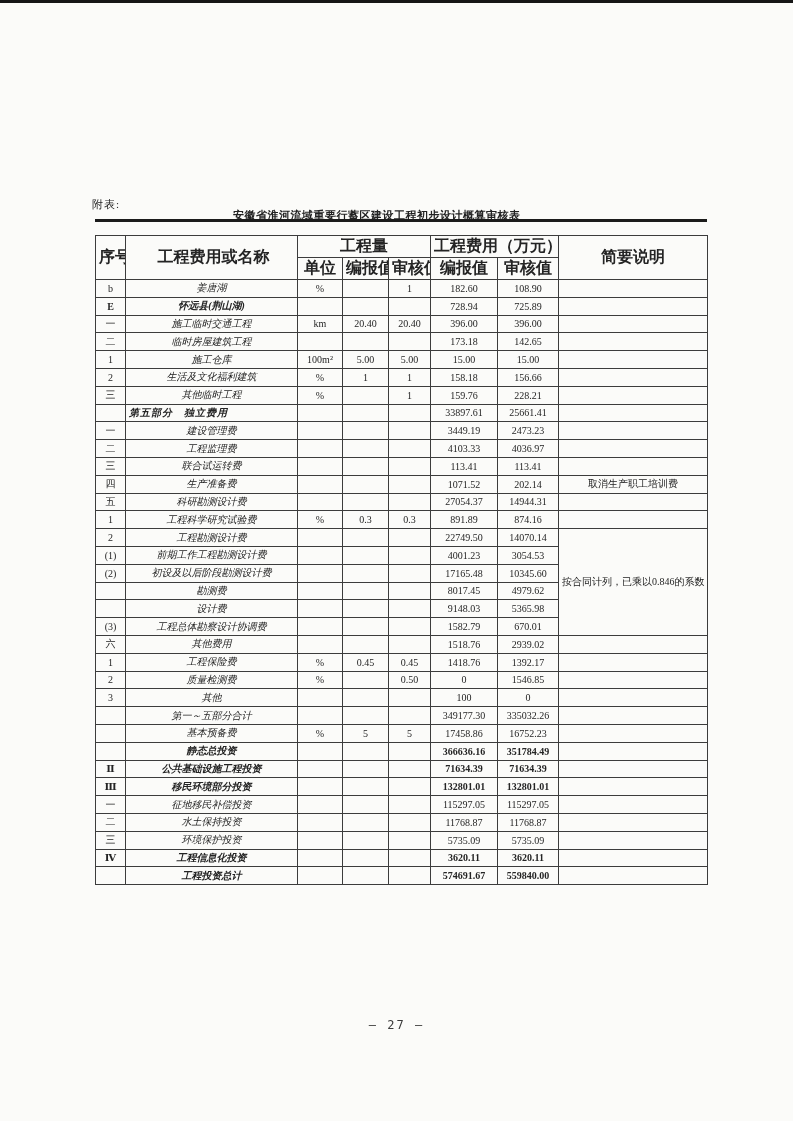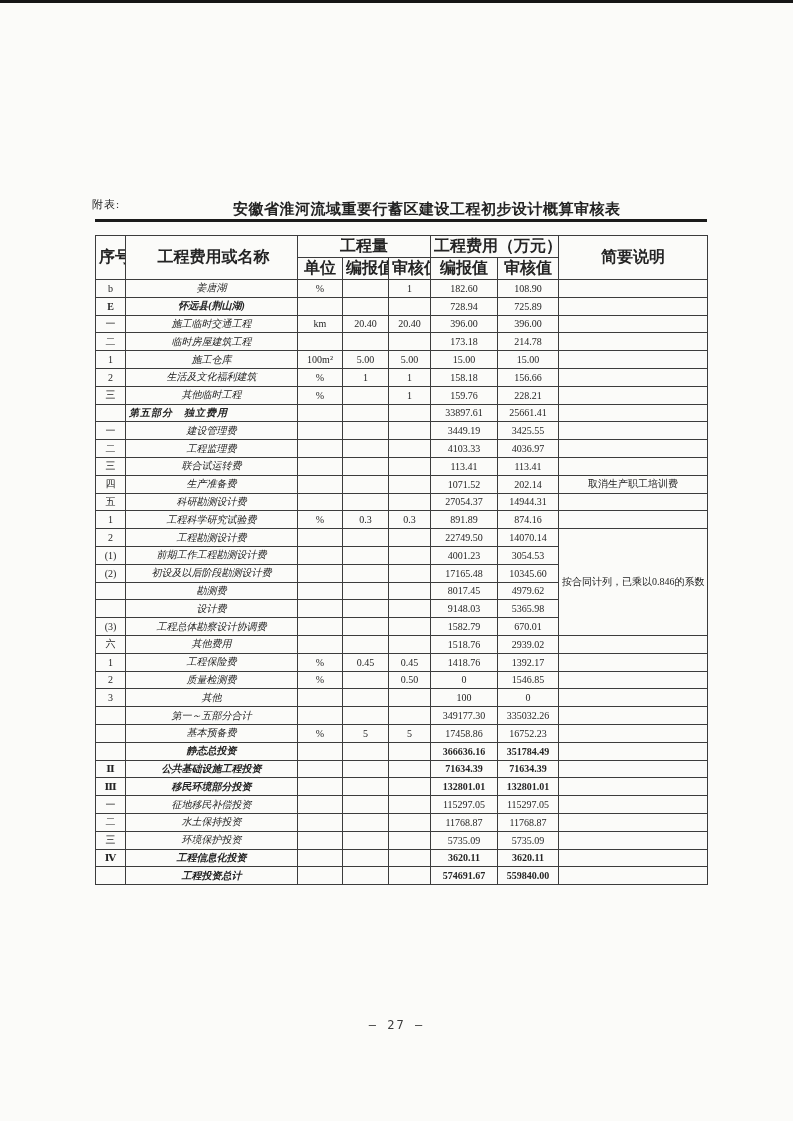--- a/index.html
+++ b/index.html
@@ -10,21 +10,21 @@
     color:#222;
     position:relative;
     overflow:hidden;
   }
   .scan-edge-top {
     position:absolute; top:0; left:0; width:793px; height:3px;
     background:#161616;
   }
   .doc-header { position:absolute; top:196px; left:95px; width:612px; height:22px; }
   .doc-label { position:absolute; left:-3px; top:1px; font-size:11px; font-weight:normal; letter-spacing:1px; }
-  .doc-title { position:absolute; left:138px; top:4px; font-size:15px; font-weight:bold; letter-spacing:0.5px; white-space:nowrap; }
+  .doc-title { position:absolute; left:138px; top:12px; font-size:11px; font-weight:bold; letter-spacing:0.5px; white-space:nowrap; }
   .thick-rule {
     position:absolute; top:219px; left:95px; width:612px; height:3px;
     background:#1b1b1b;
   }
   table.audit {
     position:absolute; top:235px; left:95px;
     width:612px; table-layout:fixed;
     border-collapse:collapse;
     font-size:10.5px;
   }
@@ -125,21 +125,21 @@
         <td>396.00</td>
         <td class="note-cell"></td>
       </tr>
       <tr>
         <td>二</td>
         <td class="name-cell">临时房屋建筑工程</td>
         <td></td>
         <td></td>
         <td></td>
         <td>173.18</td>
-        <td>214.78</td>
+        <td>142.65</td>
         <td class="note-cell"></td>
       </tr>
       <tr>
         <td>1</td>
         <td class="name-cell">施工仓库</td>
         <td>100m²</td>
         <td>5.00</td>
         <td>5.00</td>
         <td>15.00</td>
         <td>15.00</td>
@@ -175,21 +175,21 @@
         <td>25661.41</td>
         <td class="note-cell"></td>
       </tr>
       <tr>
         <td>一</td>
         <td class="name-cell">建设管理费</td>
         <td></td>
         <td></td>
         <td></td>
         <td>3449.19</td>
-        <td>3425.55</td>
+        <td>2473.23</td>
         <td class="note-cell"></td>
       </tr>
       <tr>
         <td>二</td>
         <td class="name-cell">工程监理费</td>
         <td></td>
         <td></td>
         <td></td>
         <td>4103.33</td>
         <td>4036.97</td>

